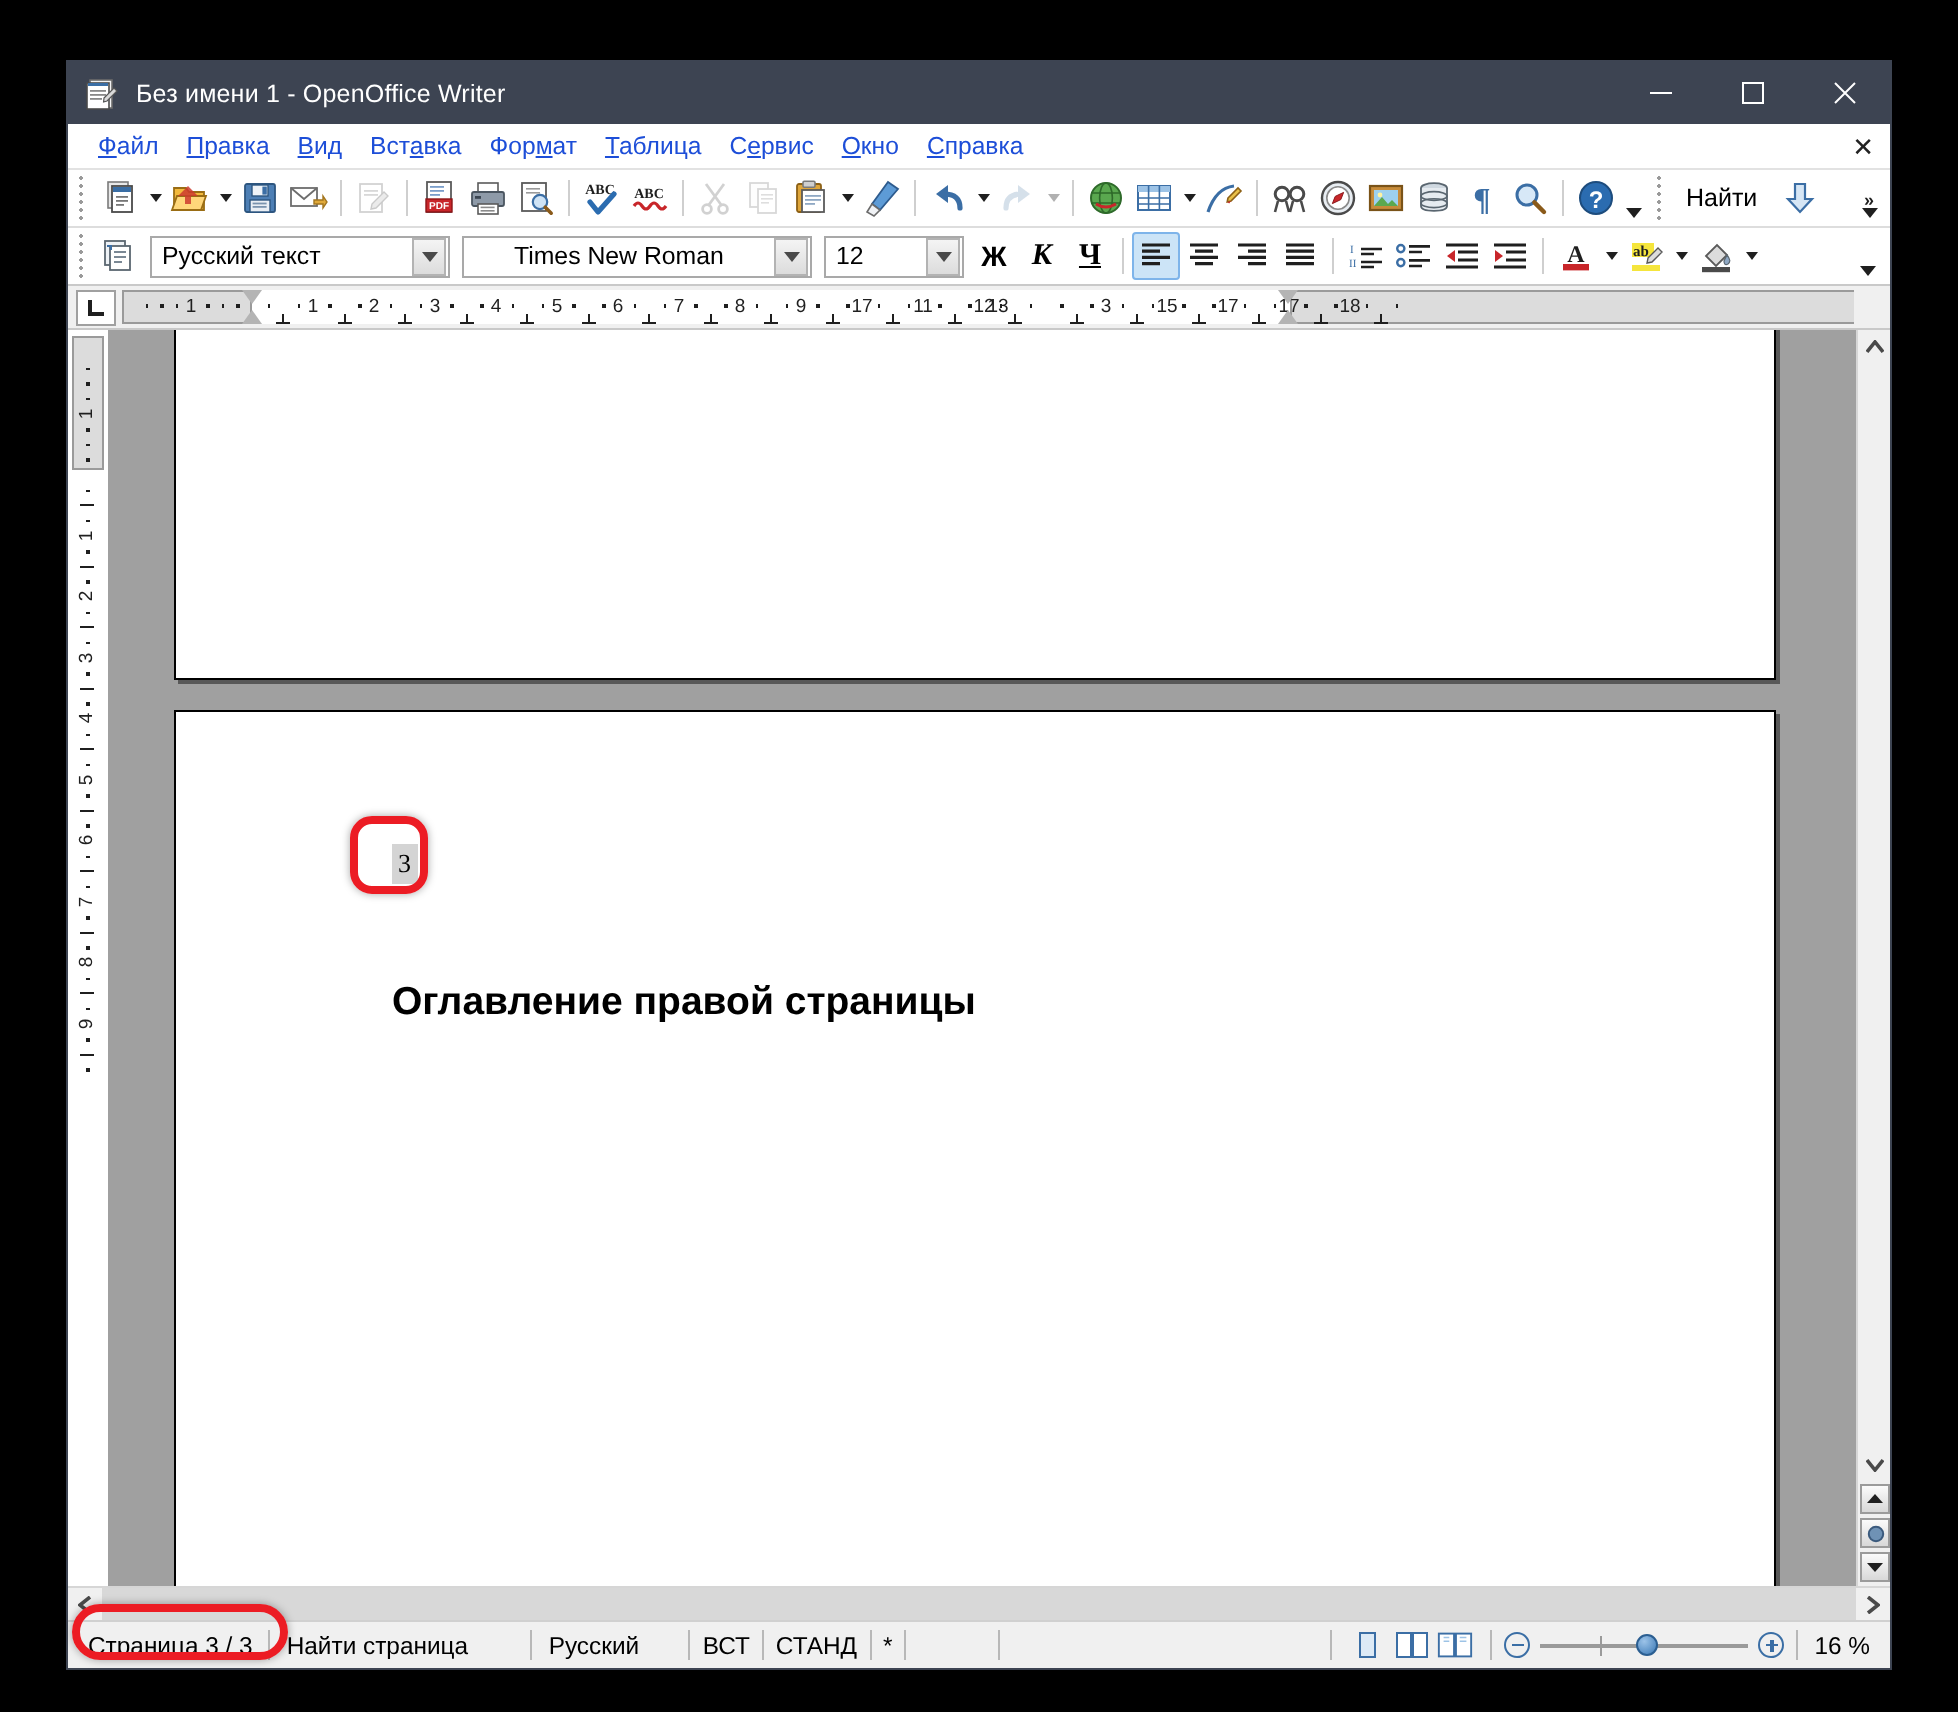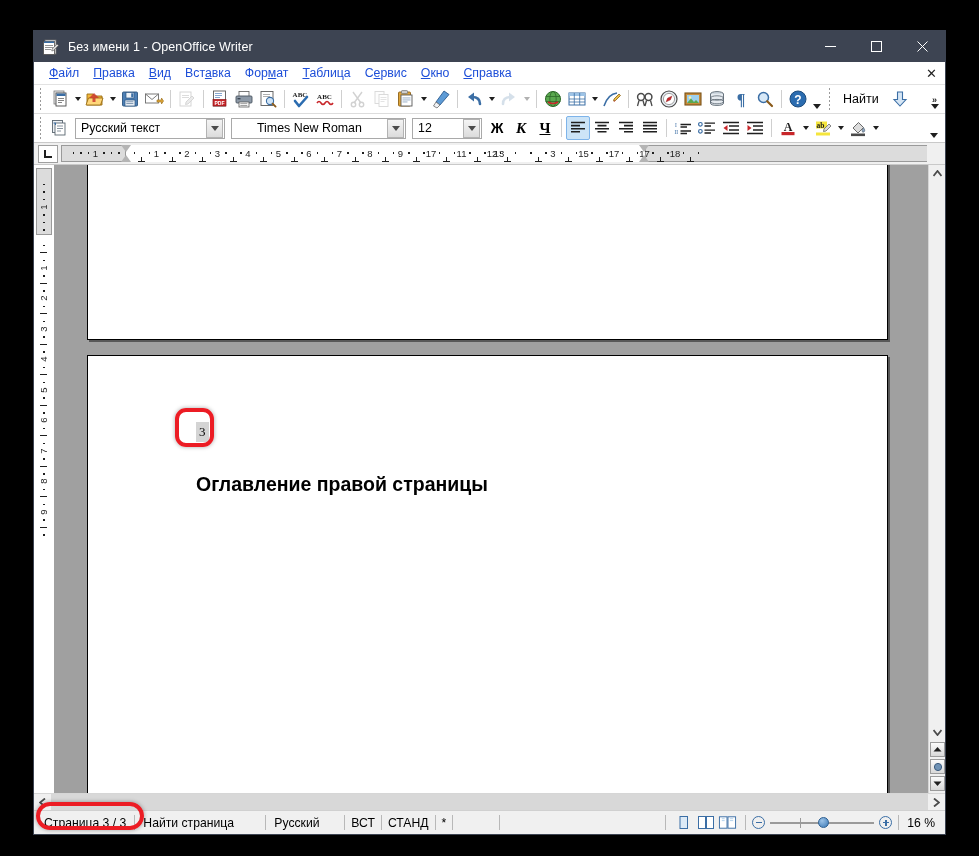--- a/index.html
+++ b/index.html
@@ -1050,21 +1050,21 @@
           <div class="vhalf" style="top: 361.75px;"></div>
           <div class="vdot" style="top: 369.375px;"></div>
         </div>
 
       <div class="canvas">
 
         <div class="page" style="top:-190px;height:365px;"></div>
 
         <div class="page" style="top:190px;height:450px;">
           <div class="page-num" style="left:108px;top:66px;">3</div>
-          <div class="page-heading" style="left:108px;top:117px;">Оглавление правой страницы</div>
+          <div class="page-heading" style="left:108px;top:134px;">Оглавление правой страницы</div>
         </div>
 
         <div class="annot-ring" style="left:121px;top:243px;width:39px;height:39px;"></div>
       </div>
 
       <div class="vscroll">
         <div class="sb-btn">
           <svg width="9" height="7" viewBox="0 0 9 7">
               <path d="M0.5 6 L4.5 1 L8.5 6" fill="none" stroke="#4a4a4a" stroke-width="1.8"></path>
             </svg>

